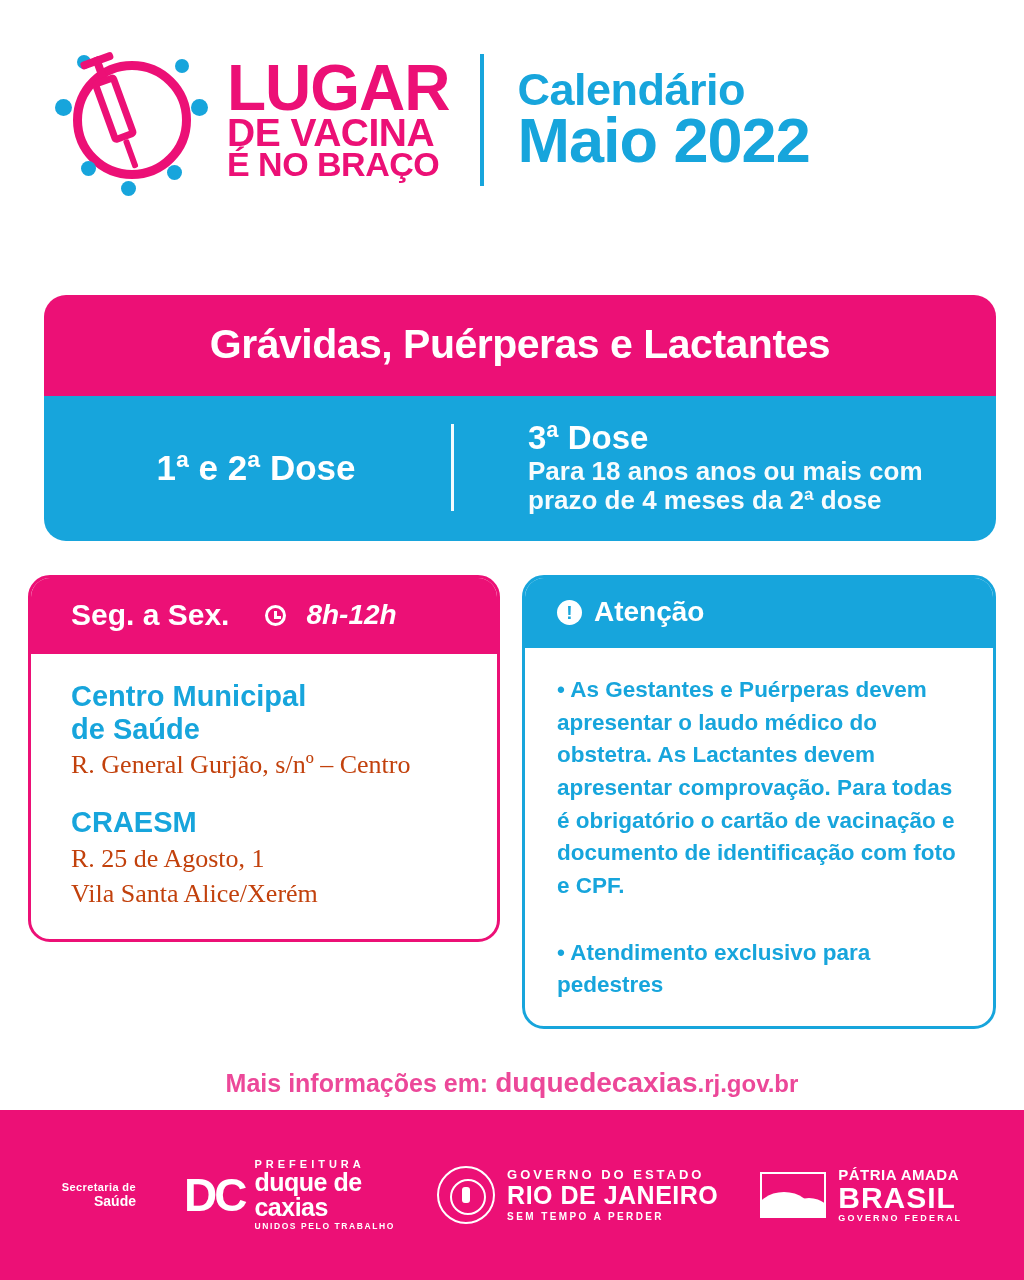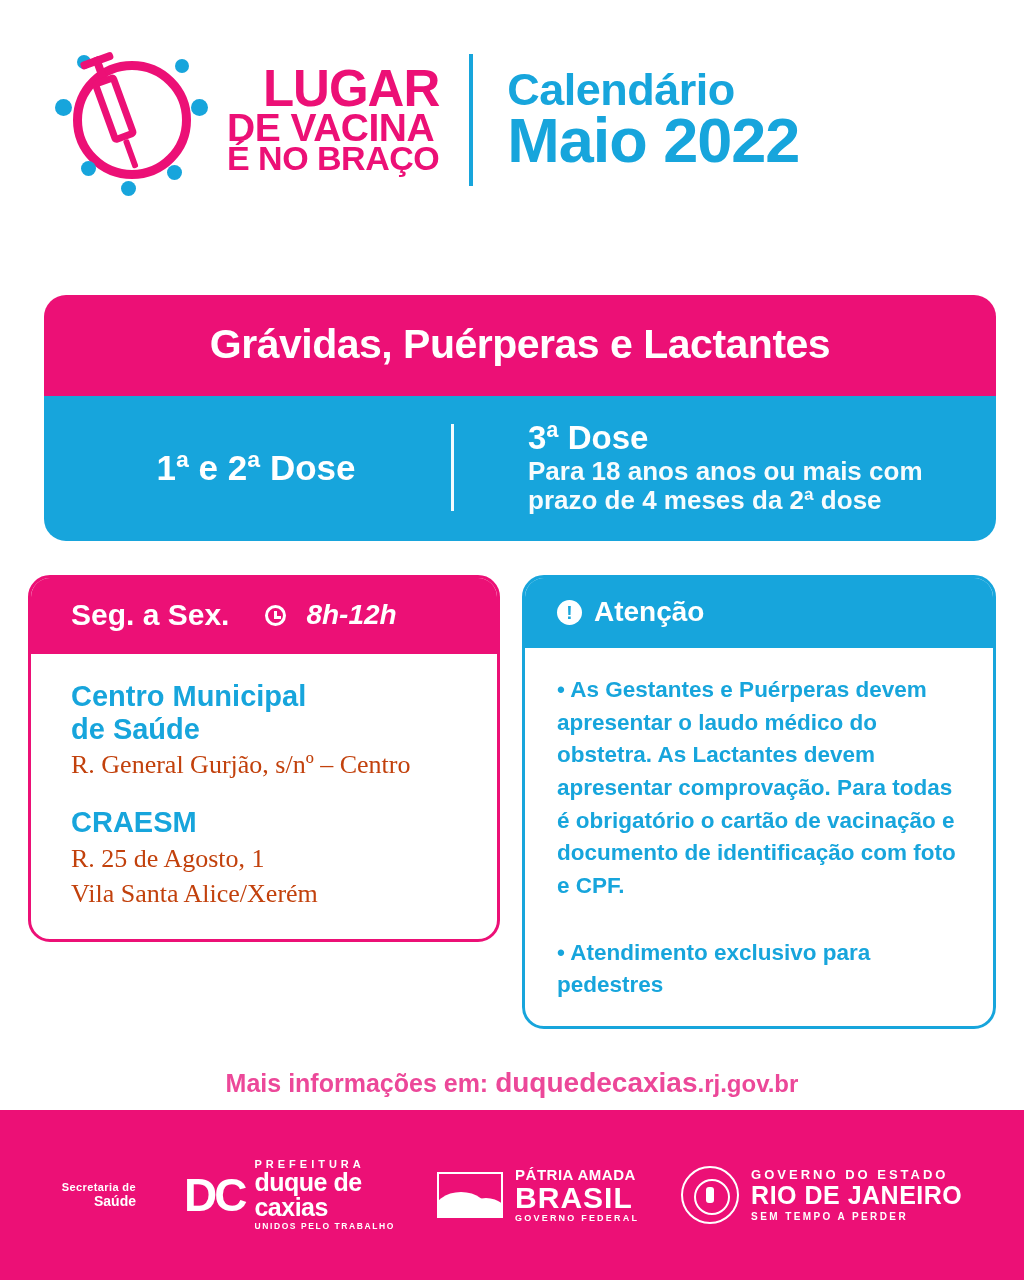--- a/index.html
+++ b/index.html
@@ -90,21 +90,21 @@
     height: 30px;
     background: #ec1076;
     border-radius: 2px;
   }
 
   .logo-words {
     margin-left: 14px;
     line-height: 0.86;
   }
   .logo-words .l1 {
-    font-size: 51px;
+    font-size: 64px;
     font-weight: bold;
     color: #ec1076;
     letter-spacing: -1px;
     text-align: right;
   }
   .logo-words .l2 {
     font-size: 39px;
     font-weight: bold;
     color: #ec1076;
     letter-spacing: -0.5px;
@@ -525,29 +525,29 @@
     <div class="dc-mark">DC</div>
     <div class="dc-words">
       <div class="w1">PREFEITURA</div>
       <div class="w2">duque de</div>
       <div class="w3">caxias</div>
       <div class="w4">UNIDOS PELO TRABALHO</div>
     </div>
   </div>
 
   <div class="f-item">
+    <div class="crest"></div>
+    <div class="rj-words">
+      <div class="r1">GOVERNO DO ESTADO</div>
+      <div class="r2">RIO DE JANEIRO</div>
+      <div class="r3">SEM TEMPO A PERDER</div>
+    </div>
+  </div>
+
+  <div class="f-item">
     <div class="br-flagmark"></div>
     <div class="br-words">
       <div class="b1">PÁTRIA AMADA</div>
       <div class="b2">BRASIL</div>
       <div class="b3">GOVERNO FEDERAL</div>
     </div>
   </div>
-
-  <div class="f-item">
-    <div class="crest"></div>
-    <div class="rj-words">
-      <div class="r1">GOVERNO DO ESTADO</div>
-      <div class="r2">RIO DE JANEIRO</div>
-      <div class="r3">SEM TEMPO A PERDER</div>
-    </div>
-  </div>
 </div>
 
 </body></html>

